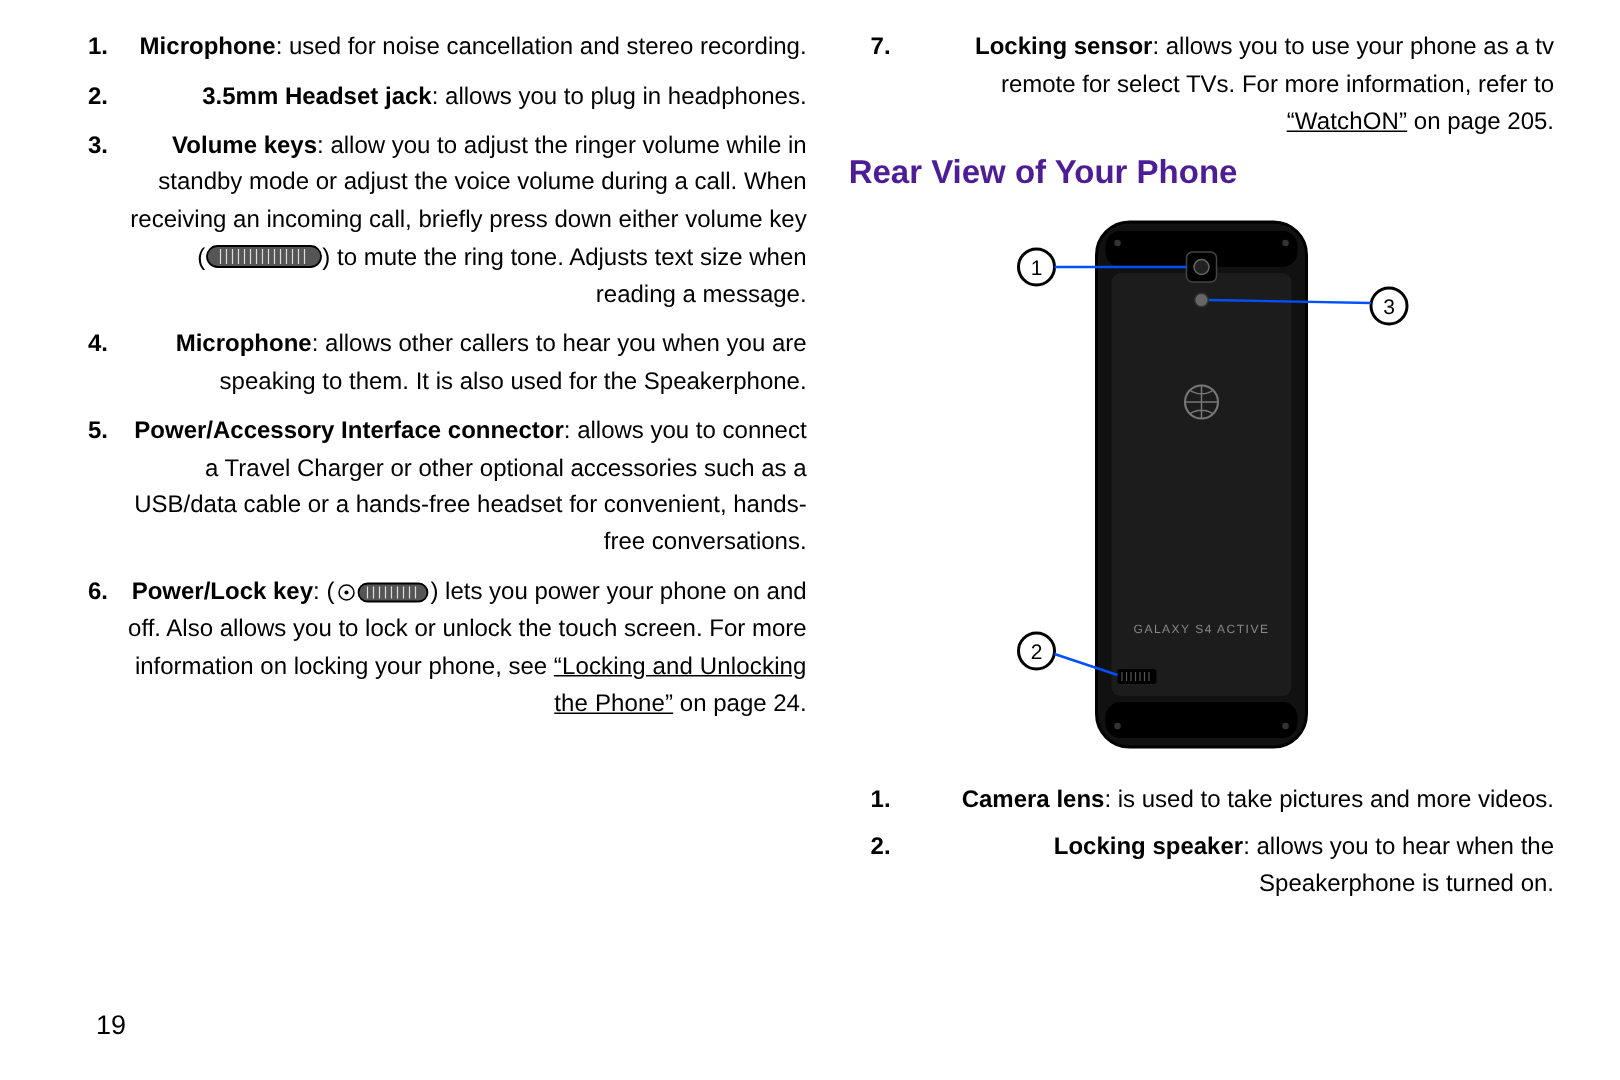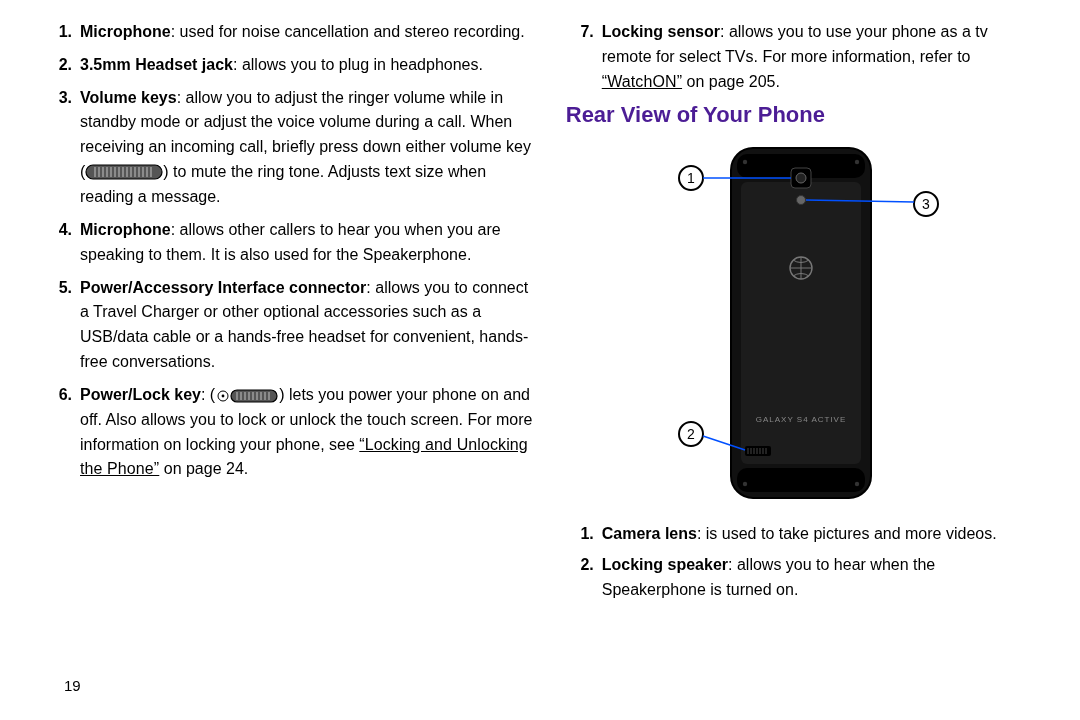--- a/index.html
+++ b/index.html
@@ -40,33 +40,33 @@
     margin-bottom: 8px;
     line-height: 1.55;
   }
   .num {
     font-weight: bold;
     min-width: 28px;
     text-align: right;
     margin-right: 8px;
   }
   .term { font-weight: bold; }
-  .body { flex: 1; }
+  .body { flex: 1; text-align: right; }
   .heading {
     color: #4c1d95;
     font-weight: bold;
     font-size: 22px;
     margin: 4px 0 10px 0;
     font-family: Arial, Helvetica, sans-serif;
   }
   .page-num {
     position: absolute;
     left: 64px;
     bottom: 26px;
-    font-size: 15px;
+    font-size: 18px;
   }
   .vol-key-icon {
     display: inline-block;
     vertical-align: middle;
   }
   .vol-key-icon svg {
     vertical-align: -5px;
   }
   .diagram-wrap {
     width: 100%;

